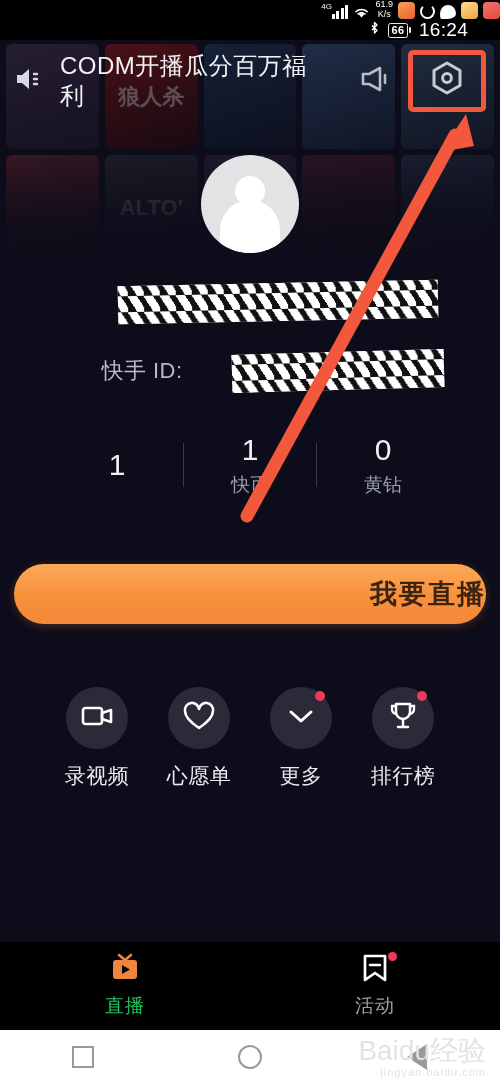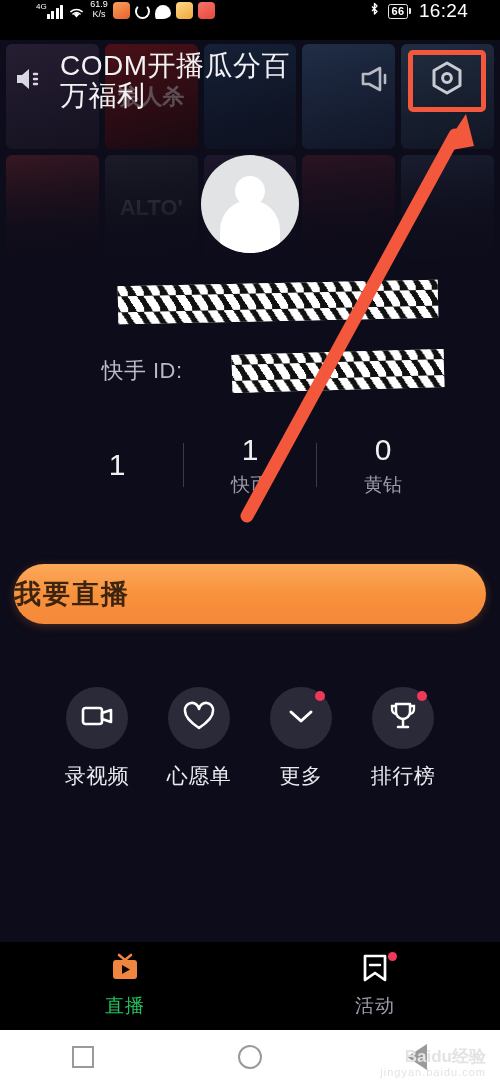--- a/index.html
+++ b/index.html
@@ -11,21 +11,21 @@
   }
   #phone {
     position:relative; width:500px; height:1084px;
     background:#0d0c1a; overflow:hidden;
   }
 
   
   .statusbar {
     position:absolute; top:0; left:0; width:500px; height:40px;
     background:#000; color:#fff; z-index:40;
-    display:flex; align-items:flex-start;
+    display:flex; align-items:flex-end;flex-direction:column;
   }
   .sb-left { display:flex; align-items:flex-end; gap:5px; padding-left:36px; }
   .sb-right { margin-left:auto; display:flex; align-items:center; gap:8px; padding-right:32px; }
   .net-label { font-size:8px; line-height:8px; color:#fff; position:relative; top:-8px; }
   .net-group { display:flex; align-items:flex-end; }
   .bars { display:flex; align-items:flex-end; gap:1.5px; height:15px; }
   .bars i { width:3px; background:#fff; display:block; border-radius:.5px; }
   .bars i:nth-child(1){height:5px;} .bars i:nth-child(2){height:8px;}
   .bars i:nth-child(3){height:11px;} .bars i:nth-child(4){height:14px;}
   .wifi { width:17px; height:14px; position:relative; }
@@ -55,21 +55,21 @@
   }
   .tglyph { position:absolute; inset:0; display:flex; align-items:center; justify-content:center;
             font-size:22px; color:rgba(255,255,255,.55); font-weight:bold; }
 
   
   .header {
     position:absolute; top:40px; left:0; width:500px; height:82px; z-index:30;
     display:flex; align-items:center; padding:0 14px;
   }
   .hdr-title {
-    color:#f2f2f4; font-size:28px; line-height:30px; font-weight:500;
+    color:#f2f2f4; font-size:24px; line-height:30px; font-weight:500;
     margin-left:14px; width:258px; letter-spacing:.5px;
   }
   .hdr-actions { margin-left:auto; display:flex; align-items:center; gap:6px; }
   .hdr-btn { width:54px; height:54px; display:flex; align-items:center; justify-content:center; }
   .hl-box { border:5px solid #f4583c; border-radius:5px; width:78px; height:62px;
             display:flex; align-items:center; justify-content:center; }
 
   
   .avatar {
     position:absolute; top:155px; left:201px; width:98px; height:98px; border-radius:50%;
@@ -104,21 +104,21 @@
   .stat { width:132px; text-align:center; }
   .stat-num { color:#f0f0f3; font-size:30px; line-height:36px; font-weight:400; }
   .stat-lbl { color:#9b9cab; font-size:19px; line-height:26px; margin-top:4px; }
   .divider { width:1px; height:44px; background:#3b3b4d; }
 
   
   .cta {
     position:absolute; top:564px; left:14px; width:472px; height:60px; border-radius:30px;
     background:linear-gradient(180deg,#fba košice 0%,#f59541 100%);
     background:linear-gradient(180deg,#fba959 0%,#f8913c 52%,#f5883a 100%);
-    display:flex; align-items:center; justify-content:flex-start; z-index:20;
+    display:flex; align-items:center; justify-content:flex-end; z-index:20;
     box-shadow:0 2px 10px rgba(245,136,58,.25);
   }
   .cta-text { color:#3d2410; font-size:27px; font-weight:bold; letter-spacing:2px; }
 
   
   .quick {
     position:absolute; top:687px; left:0; width:500px; z-index:20;
     display:flex; justify-content:center; gap:24px;
   }
   .qa { width:78px; text-align:center; }
@@ -146,21 +146,21 @@
     display:flex; align-items:center;
   }
   .sys { flex:1; display:flex; align-items:center; justify-content:center; }
   .sq { width:22px; height:22px; border:2px solid #9a9a9a; }
   .ci { width:24px; height:24px; border:2px solid #9a9a9a; border-radius:50%; }
   .tr { width:0; height:0; border-top:13px solid transparent; border-bottom:13px solid transparent; border-right:20px solid #9a9a9a; }
   .watermark {
     position:absolute; right:14px; bottom:6px; text-align:right; z-index:36;
     color:#e3e3e3; line-height:1;
   }
-  .wm1 { font-size:17px; font-weight:bold; letter-spacing:0; }
+  .wm1 { font-size:28px; font-weight:normal; letter-spacing:0; }
   .wm2 { font-size:11px; margin-top:2px; letter-spacing:1px; }
 
   
   .arrow { position:absolute; inset:0; z-index:25; pointer-events:none; }
 </style>
 </head>
 <body>
 
 <div id="phone">
 

